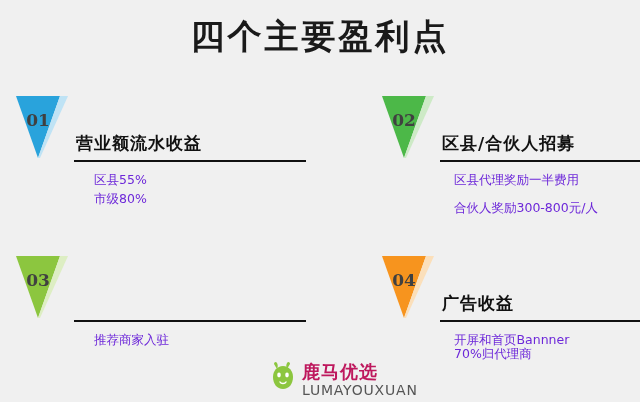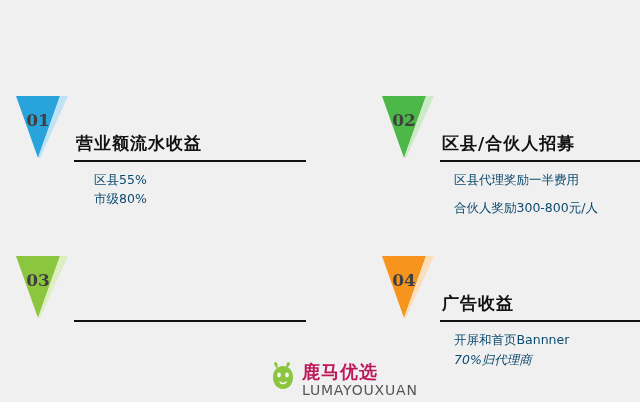--- a/index.html
+++ b/index.html
@@ -86,21 +86,21 @@
     width: 232px;
     height: 2px;
     background: #111111;
   }
   .desc {
     position: absolute;
     left: 78px;
     top: 74px;
     font-family: "DejaVu Sans", "Liberation Sans", sans-serif;
     font-size: 12.5px;
-    color: #0c4a6e;
+    color: #6d28d9;
     line-height: 19px;
     white-space: nowrap;
   }
   .item-2 .desc, .item-4 .desc { left: 72px; }
 
   .logo {
     position: absolute;
     left: 266px;
     top: 360px;
     width: 110px;
@@ -133,20 +133,21 @@
     color: #555555;
     letter-spacing: 0.8px;
     white-space: nowrap;
   }
 </style>
 </head>
 <body>
 
 <div class="page">
 
+  <div class="title">四个主要盈利点</div>
 
   <div class="item item-1">
     <div class="badge">
       <svg viewBox="0 0 52 62" xmlns="http://www.w3.org/2000/svg">
         <polygon points="0,0 44,0 22,62" fill="#29a3dc"></polygon>
         <polygon points="44,0 52,0 24,62 22,62" fill="#bfe3f5"></polygon>
       </svg>
       <div class="badge-num">01</div>
     </div>
     <div class="heading">营业额流水收益</div>
@@ -171,34 +172,35 @@
 
   <div class="item item-3">
     <div class="badge">
       <svg viewBox="0 0 52 62" xmlns="http://www.w3.org/2000/svg">
         <polygon points="0,0 44,0 22,62" fill="#8cc63f"></polygon>
         <polygon points="44,0 52,0 24,62 22,62" fill="#ddeec3"></polygon>
       </svg>
       <div class="badge-num">03</div>
     </div>
     <div class="underline"></div>
+    <div class="desc">推荐商家入驻</div>
   </div>
 
   <div class="item item-4">
     <div class="badge">
       <svg viewBox="0 0 52 62" xmlns="http://www.w3.org/2000/svg">
         <polygon points="0,0 44,0 22,62" fill="#f7941e"></polygon>
         <polygon points="44,0 52,0 24,62 22,62" fill="#fbdfba"></polygon>
       </svg>
       <div class="badge-num">04</div>
     </div>
     <div class="heading">广告收益</div>
     <div class="underline"></div>
     <div class="desc">开屏和首页Bannner</div>
-    <div class="desc" style="top:94px;font-style:italic;">70%归代理商</div>
+    <div class="desc" style="top:88px;">70%归代理商</div>
   </div>
 
   <div class="logo">
     <div class="logo-mark">
       <svg viewBox="0 0 34 32" xmlns="http://www.w3.org/2000/svg">
         <path d="M8 4 C8 2 10 1 11 3 C12 5 12 7 11 9 Z" fill="#8cc63f"></path>
         <path d="M24 4 C24 2 22 1 21 3 C20 5 20 7 21 9 Z" fill="#8cc63f"></path>
         <path d="M17 6 C11 6 7 11 7 17 C7 24 11 29 17 29 C23 29 27 24 27 17 C27 11 23 6 17 6 Z" fill="#8cc63f"></path>
         <ellipse cx="13" cy="15" rx="1.8" ry="2.4" fill="#ffffff"></ellipse>
         <ellipse cx="21" cy="15" rx="1.8" ry="2.4" fill="#ffffff"></ellipse>

